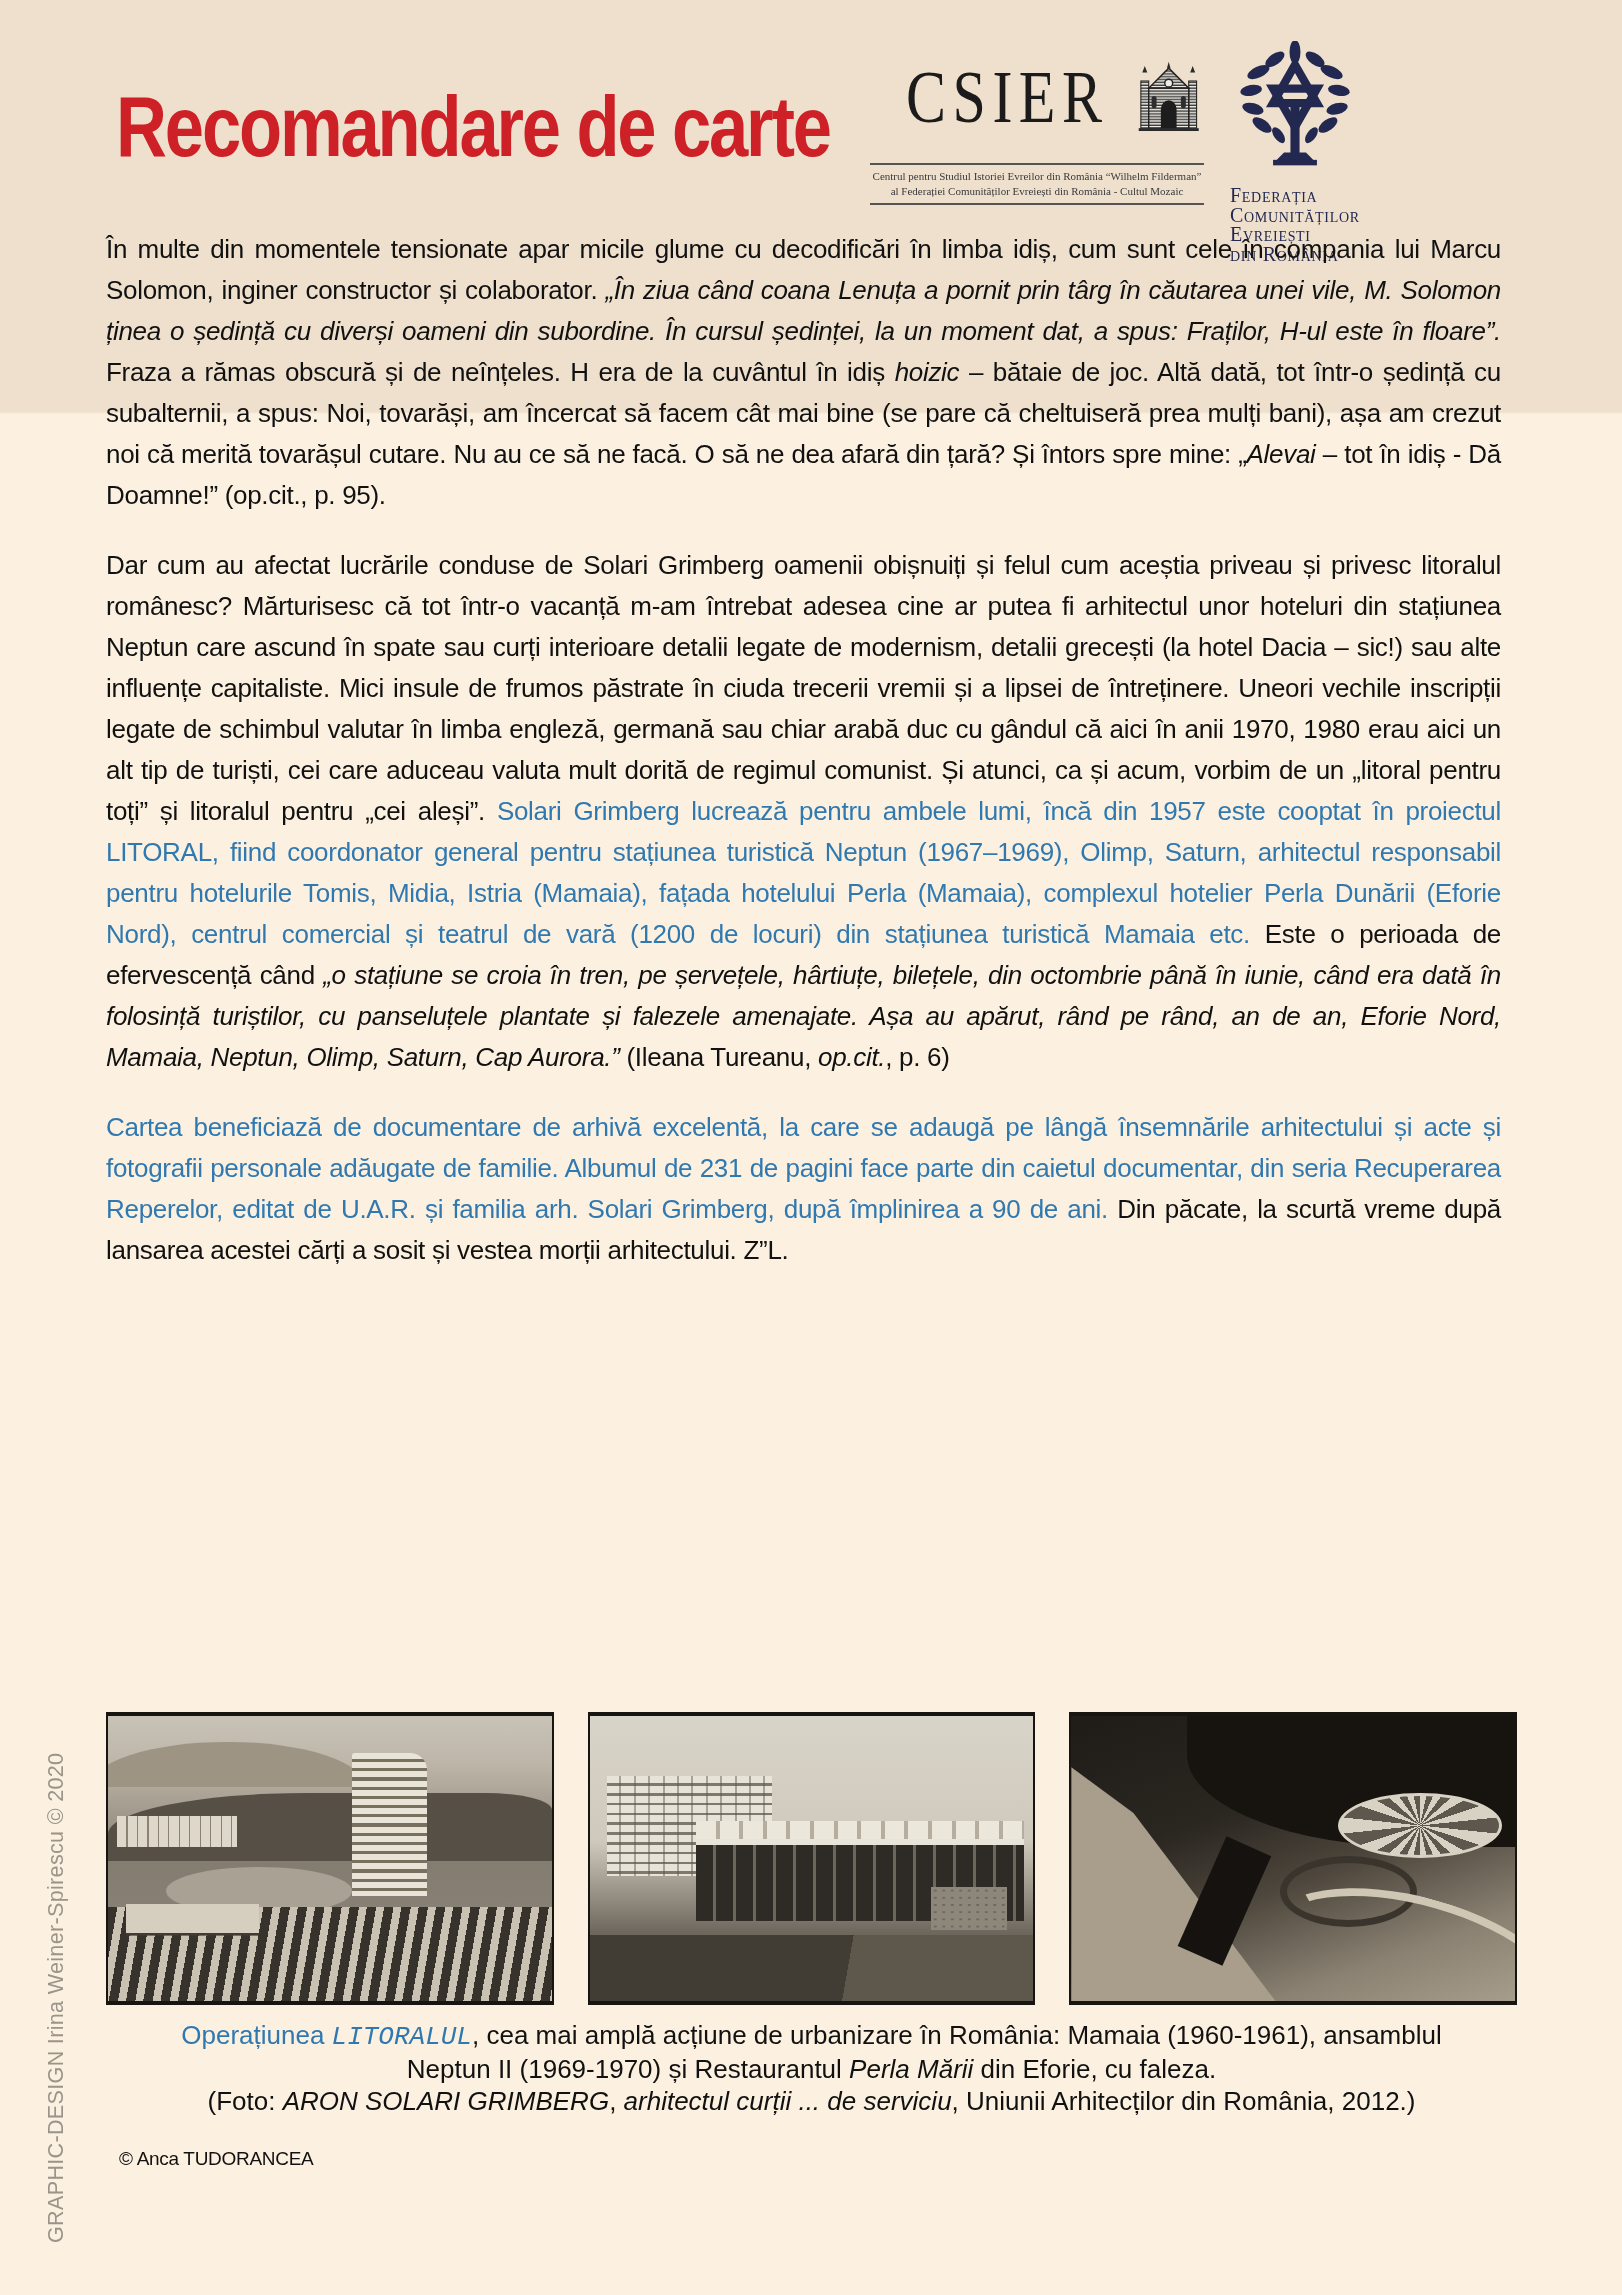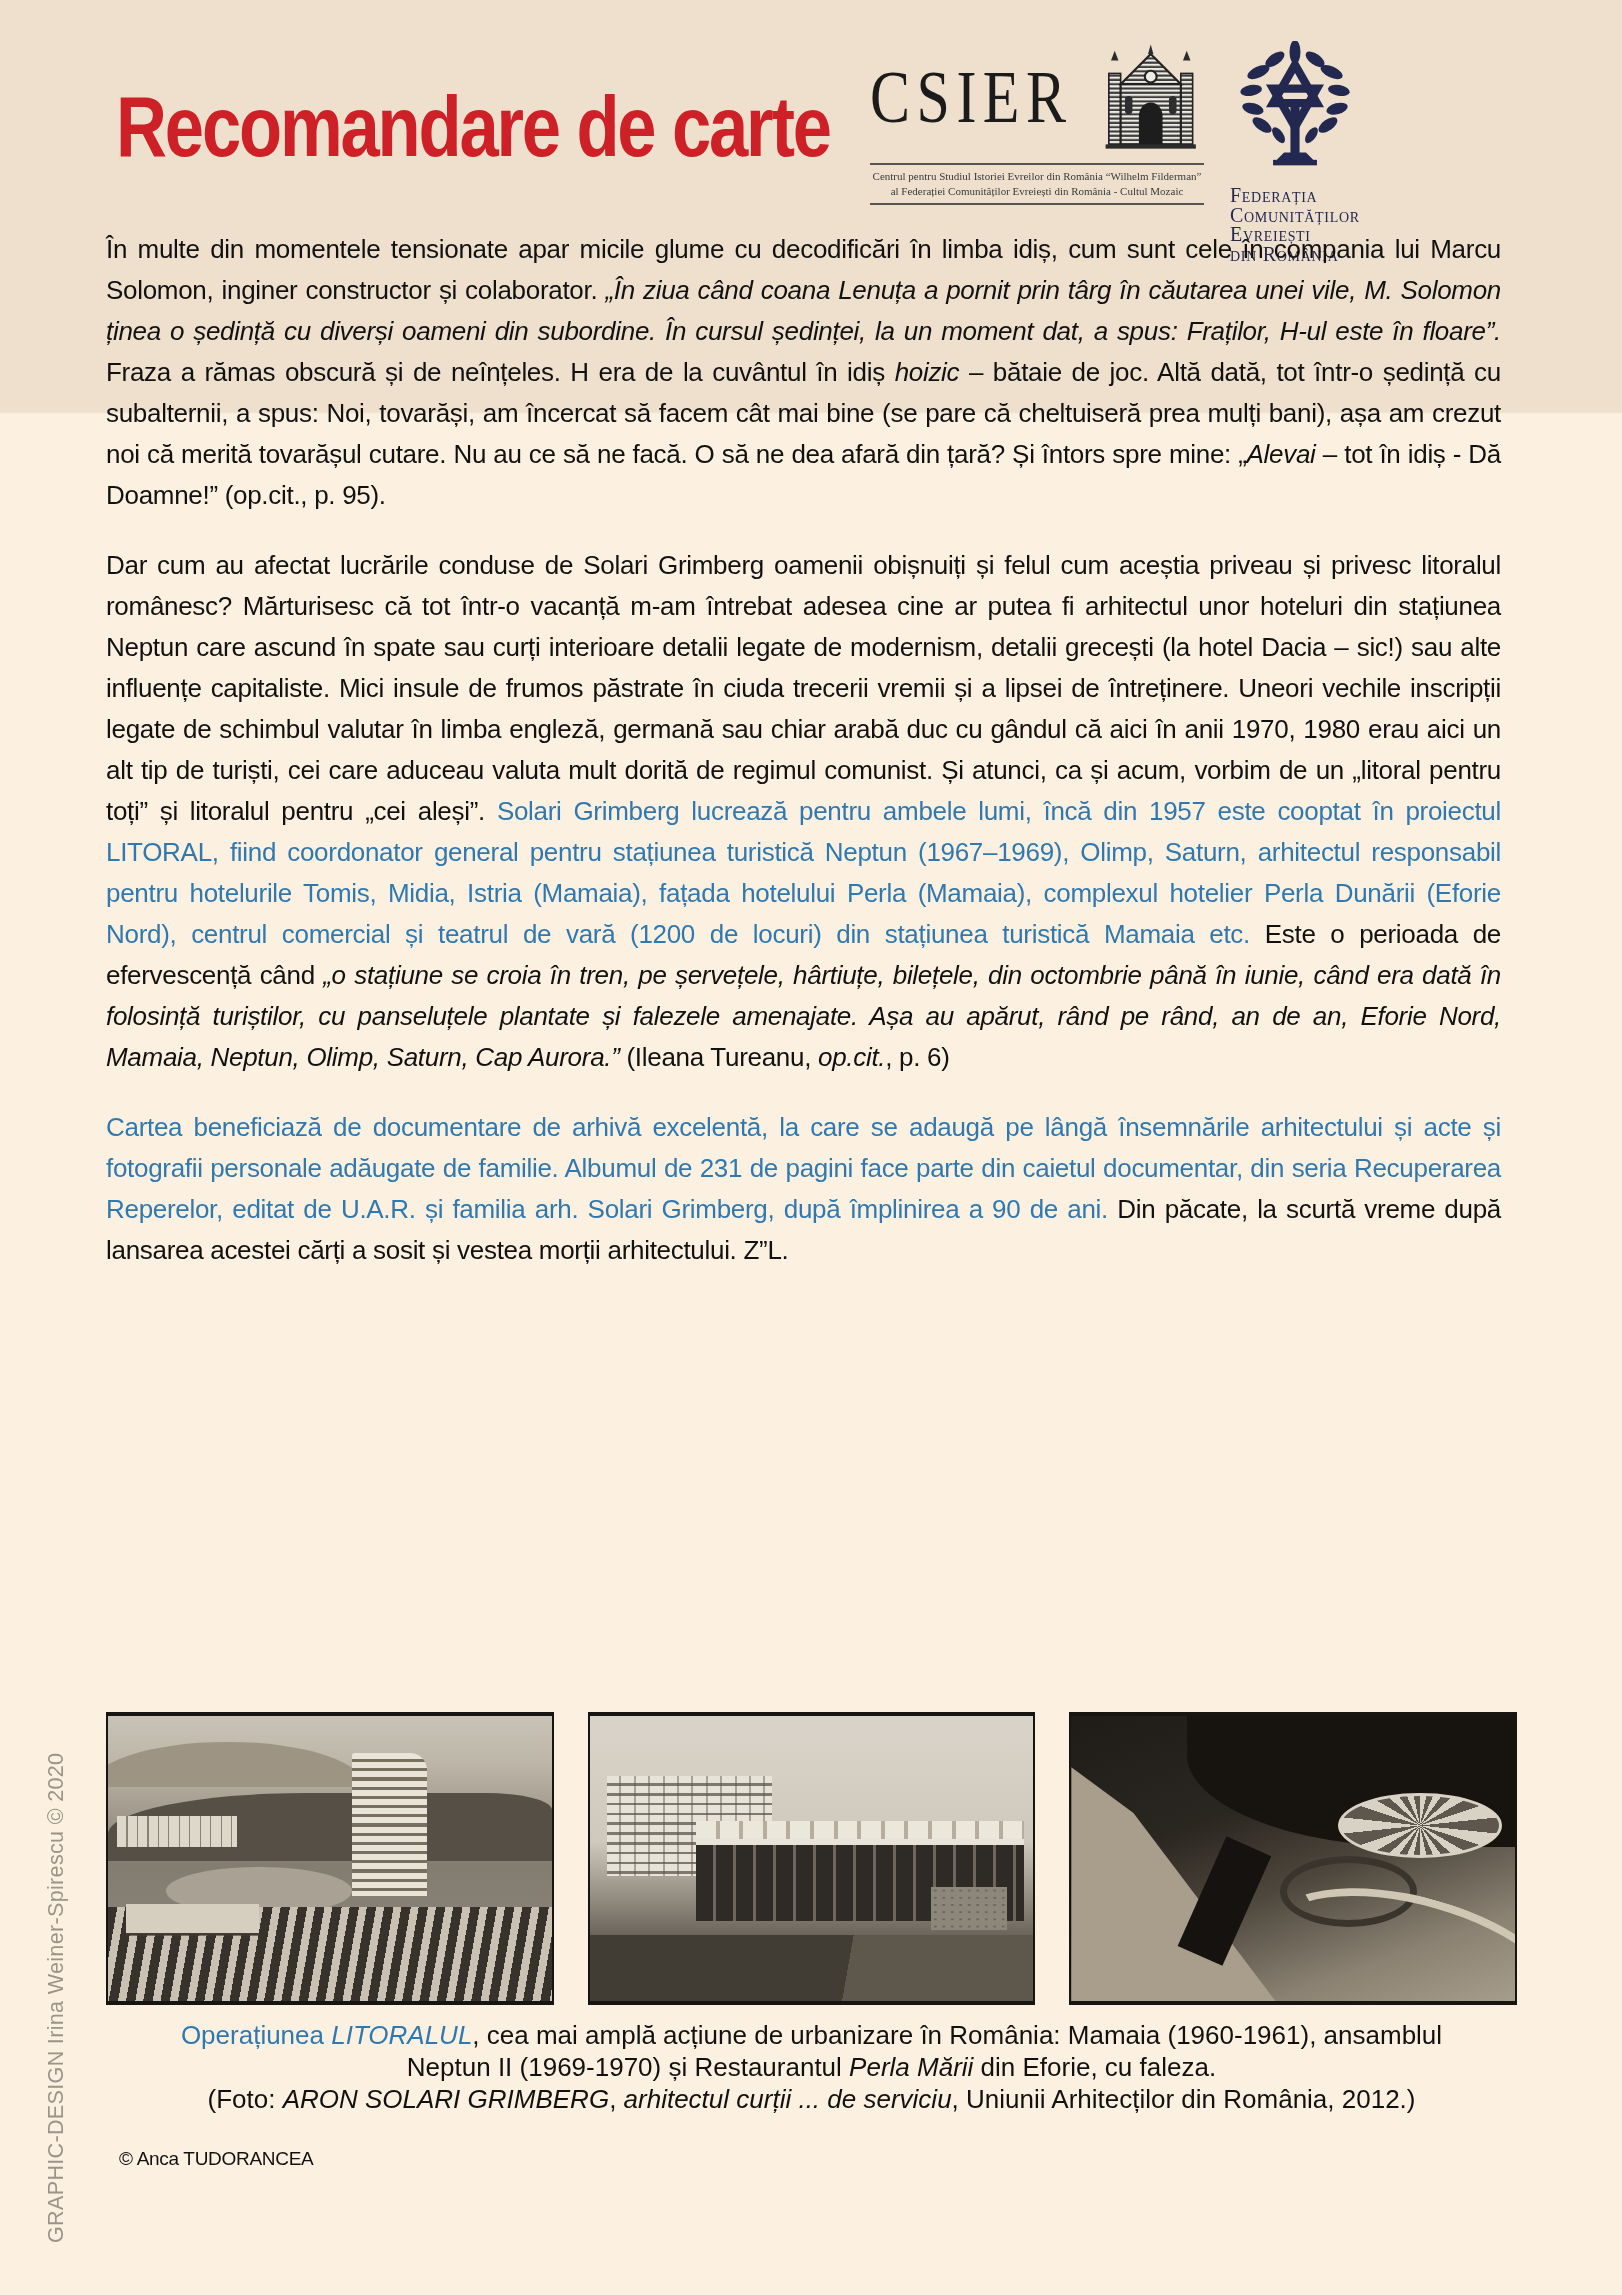--- a/index.html
+++ b/index.html
@@ -15,38 +15,38 @@
   html,body{width:1623px;height:2295px;}
   body{font-family:"Liberation Sans",sans-serif;color:var(--ink);}
   .page{position:absolute;inset:0;overflow:hidden;
     background:linear-gradient(180deg,var(--bg-top) 0px,var(--bg-top) 412px,var(--bg-main) 414px,var(--bg-main) 100%);}
 
   
   .page-title{position:absolute;left:116px;top:77px;font-size:86px;font-weight:bold;
     letter-spacing:-2.6px;color:var(--title-red);transform:scaleX(.82);transform-origin:left top;white-space:nowrap;}
 
   .csier{position:absolute;left:870px;top:31px;width:334px;}
-  .csier-top{display:flex;align-items:flex-end;justify-content:center;gap:24px;height:103px;}
+  .csier-top{display:flex;align-items:flex-end;justify-content:center;gap:24px;height:103px;margin-left:36px;}
   .csier-word{font-family:"Liberation Serif",serif;font-size:60px;letter-spacing:6.5px;color:#1b1b1b;
     transform:scaleY(1.25);transform-origin:left bottom;line-height:1;}
   .csier-building{width:137px;height:128px;margin-bottom:-26px;}
   .csier-sub{margin-top:29px;border-top:2px solid #555;border-bottom:2px solid #555;padding:3.9px 1.3px;
     text-align:center;font-family:"Liberation Serif",serif;color:#3a3a3a;font-size:11px;line-height:15px;}
 
   .fcer{position:absolute;left:1230px;top:41px;display:flex;align-items:center;gap:17px;flex-direction:column;}
   .fcer-tree{width:118px;height:128px;}
   .fcer-name{font-family:"Liberation Serif",serif;font-variant:small-caps;color:var(--logo-navy);
     font-size:20px;line-height:19.6px;letter-spacing:0.7px;}
 
   
   .article{position:absolute;left:106px;top:229px;width:1411px;}
   .article p{font-size:26px;line-height:41px;letter-spacing:-0.3px;text-align:justify;margin:0 16px 29px 0;}
   .run.italic{font-style:italic;}
   .run.blue{color:var(--accent-blue);text-align:right;}
-  .run.blue-italic{color:var(--accent-blue);font-style:italic;}
+  .run.blue-italic{color:var(--accent-blue);font-style:italic;font-family:Liberation Mono, monospace;}
 
   
   .photos{position:absolute;left:106px;top:1712px;width:1411px;height:293px;display:flex;gap:34px;}
   .photo{position:relative;flex:1;height:293px;overflow:hidden;border:2px solid #171512;
     border-top-width:4.6px;border-bottom-width:4.6px;background:#b9b2a5;}
   .photo div{position:absolute;}
   
   .photo1{background:linear-gradient(180deg,#c9c3b7 0%,#bdb6a9 16%,#a8a193 30%,#837c70 52%,#90887c 100%);}
   .p1-hill{top:9%;left:-4%;width:62%;height:16%;background:#9d9484;border-radius:50% 50% 0 0/100% 100% 0 0;}
   .p1-trees{top:27%;left:0;right:0;height:24%;background:#564f45;border-radius:45% 15% 0 0/60% 25% 0 0;}

